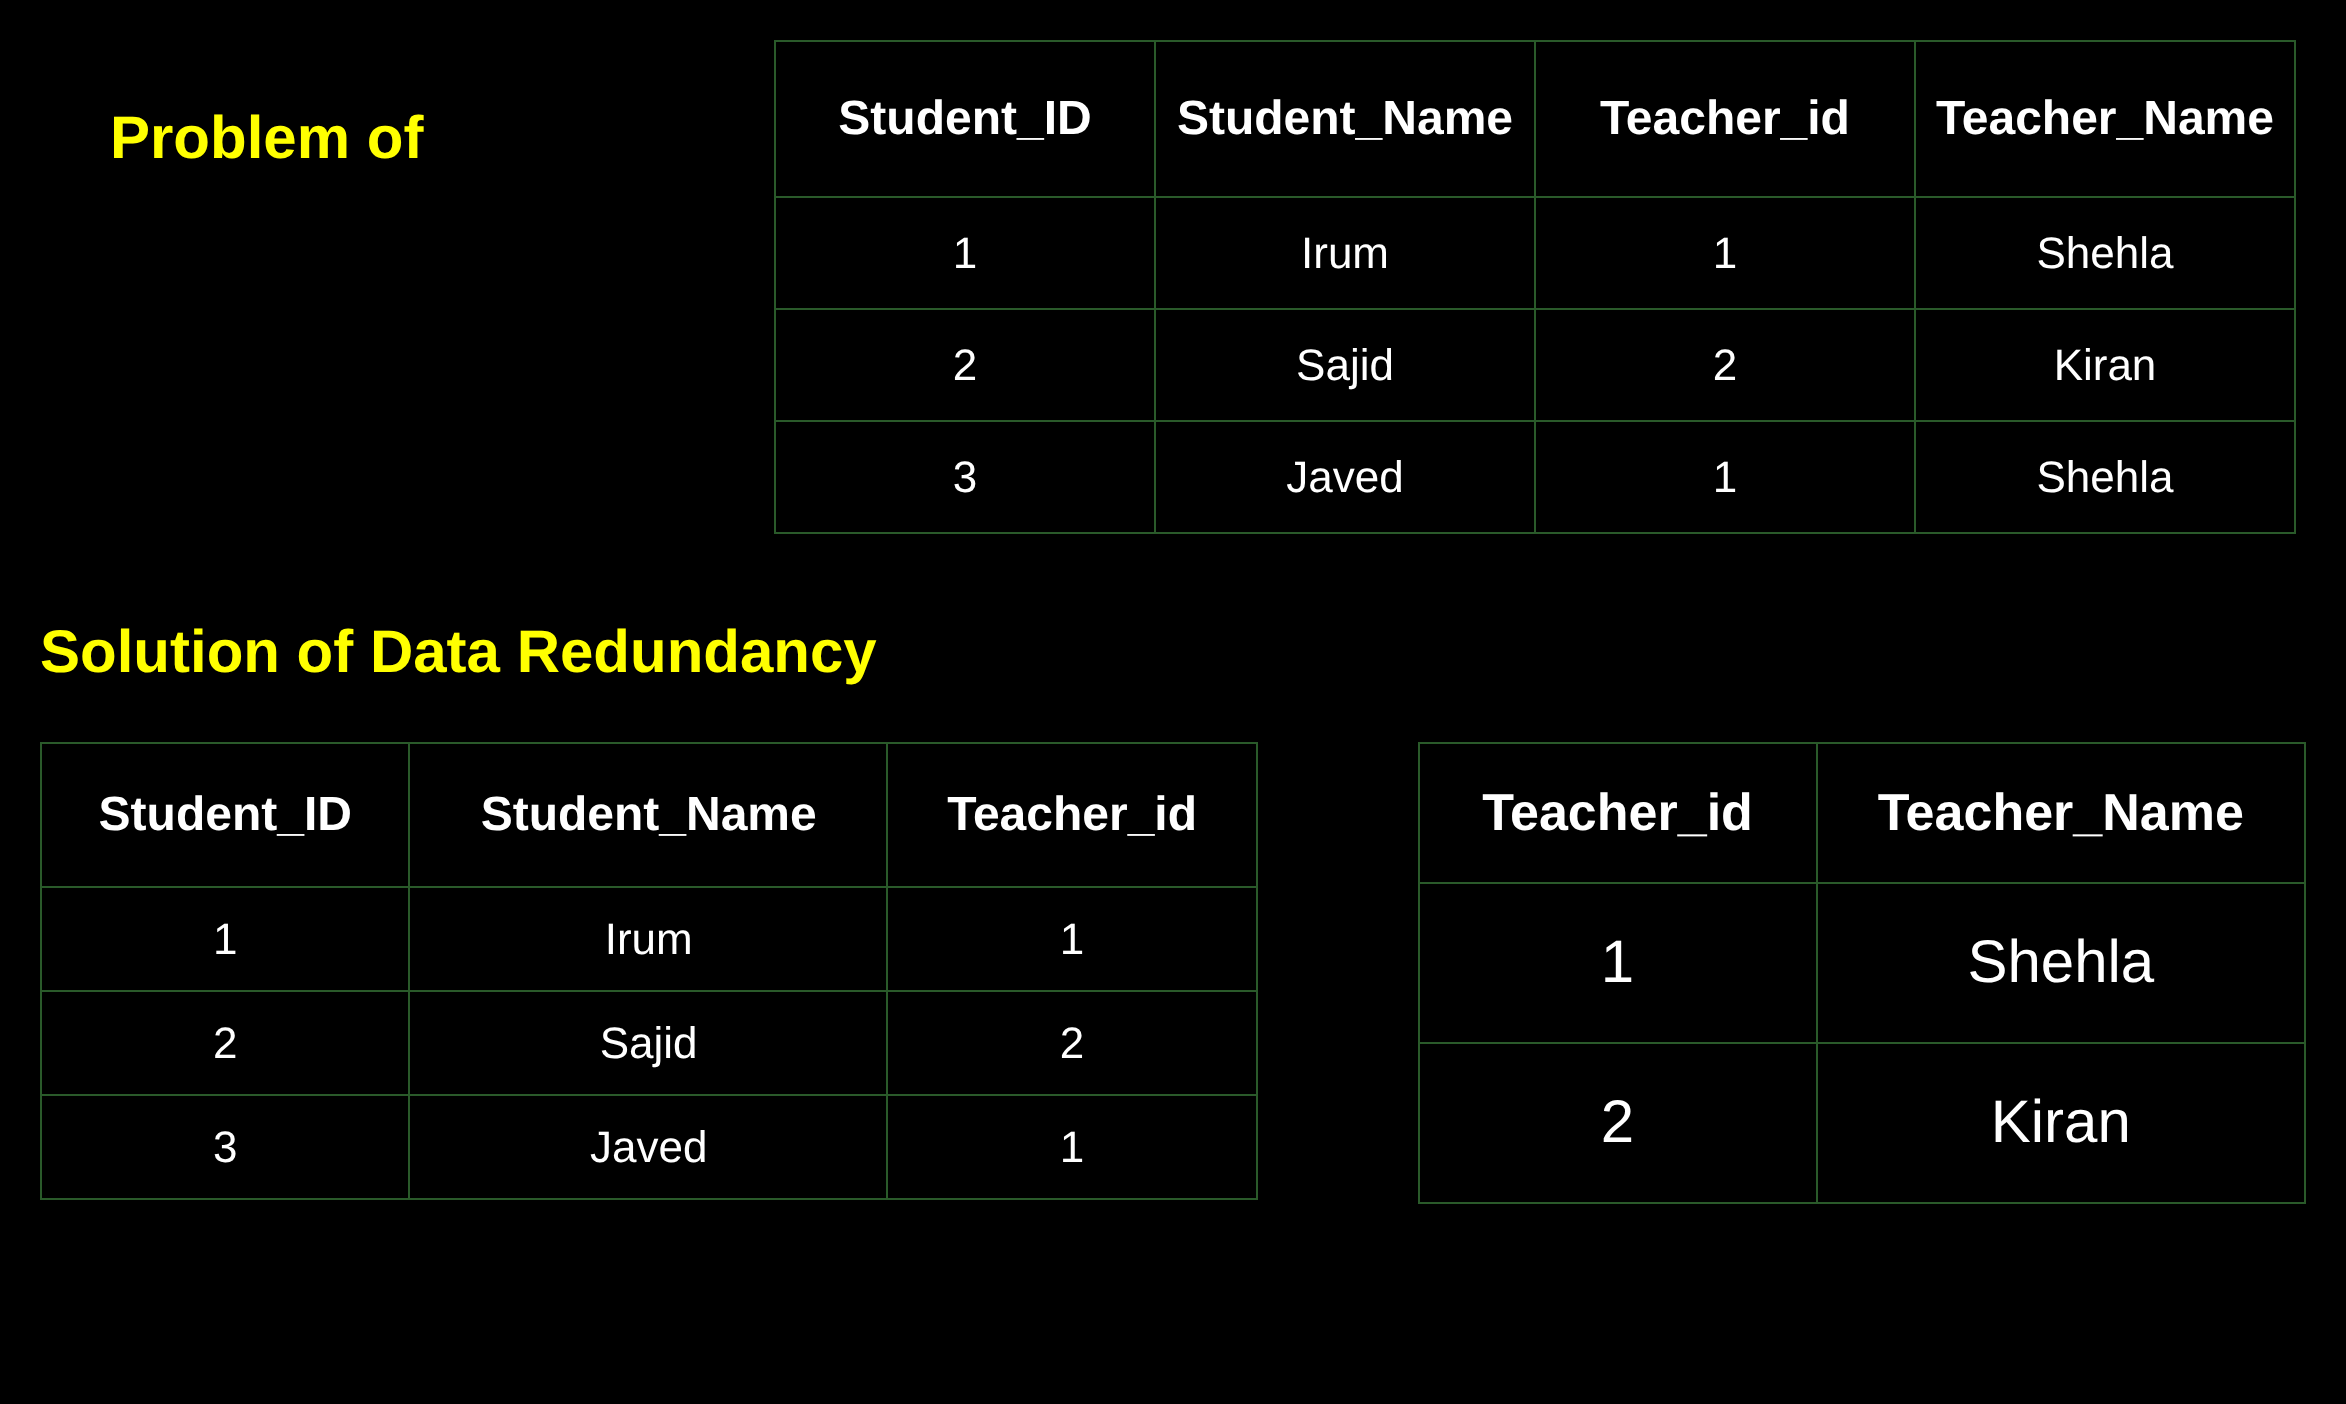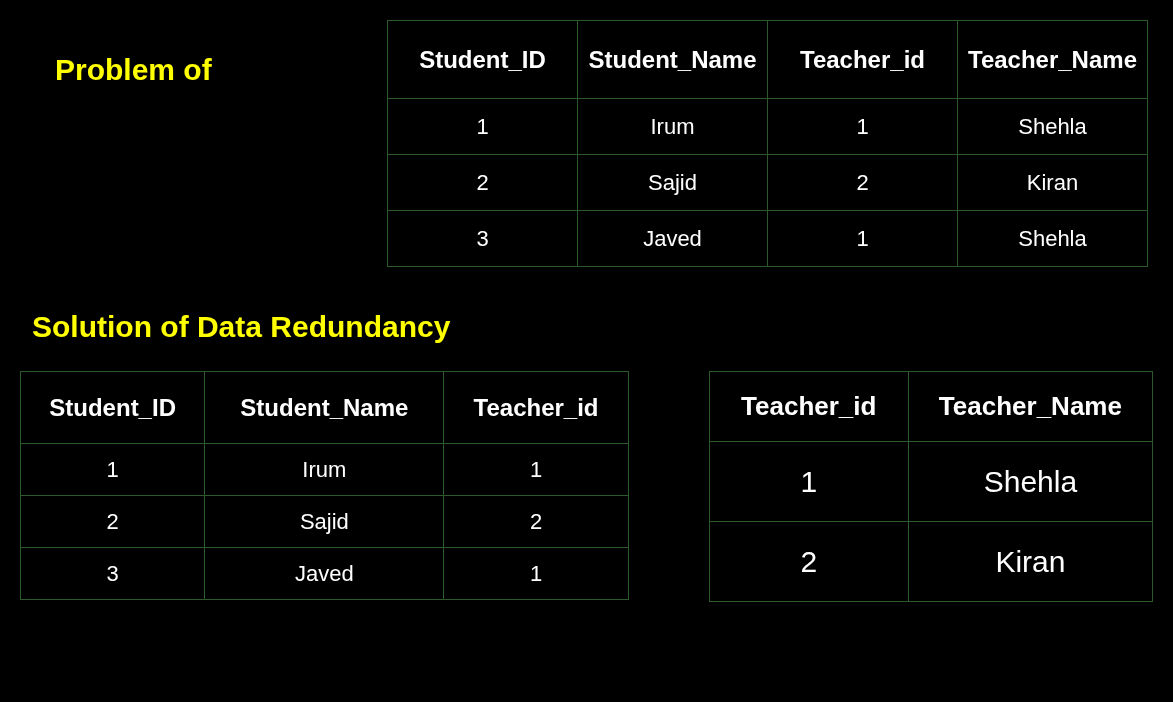--- a/index.html
+++ b/index.html
@@ -50,21 +50,21 @@
     .problem-table th {
       height: 78px;
       width: 190px;
       font-size: 24px;
     }
     .problem-table td {
       height: 56px;
       font-size: 22px;
     }
     .solution-heading {
-      margin-left: 12px;
+      margin-left: 0;
       margin-bottom: 25px;
     }
     .bottom-section {
       display: flex;
       align-items: flex-start;
       gap: 80px;
     }
     .students-table th {
       height: 72px;
       font-size: 24px;

